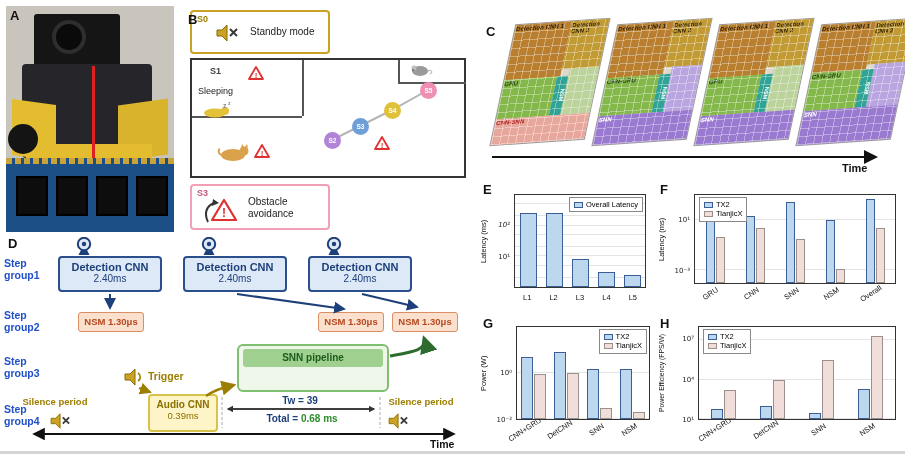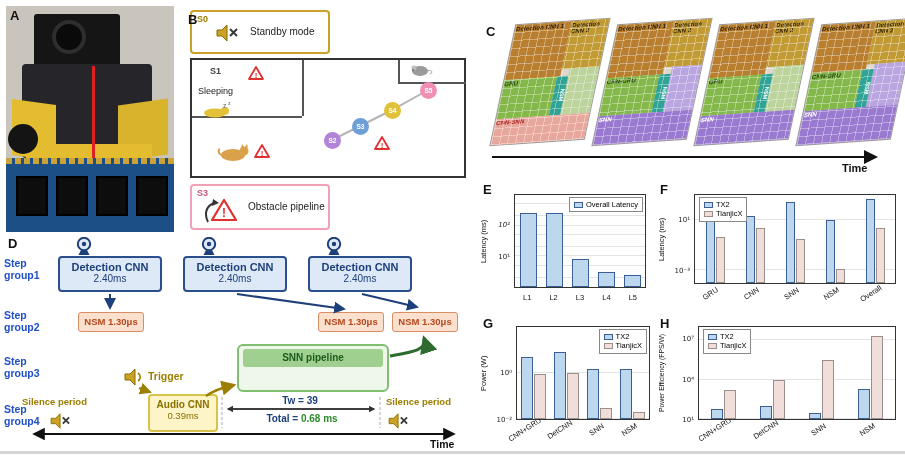--- a/index.html
+++ b/index.html
@@ -44,21 +44,21 @@
   .detbox{position:absolute;width:104px;height:36px;background:#dde9f6;border:2px solid #2b4f8c;border-radius:4px;text-align:center;padding-top:3px;}
   .detbox .t1{font-size:11px;font-weight:bold;color:#1d3f7a;}
   .detbox .t2{font-size:10px;color:#1d3f7a;}
   .nsmbox{position:absolute;width:66px;height:20px;background:#fbe0cd;border:1.5px solid #d98e66;border-radius:3px;
           font-size:9.5px;font-weight:bold;color:#b5491f;text-align:center;line-height:17px;}
   #greenbox{left:237px;top:344px;width:152px;height:48px;background:#eef7ea;border:2px solid #7fbf6f;border-radius:6px;padding:3px 4px;}
   #greenbox .pipe{height:18px;border-radius:3px;font-size:10px;font-weight:bold;color:#1d5c1d;text-align:center;line-height:18px;}
   #audiobox{left:148px;top:394px;width:70px;height:38px;background:#fdf4c8;border:2px solid #d8c24a;border-radius:4px;text-align:center;padding-top:3px;}
   #audiobox .t1{font-size:10px;font-weight:bold;color:#8a7000;}
   #audiobox .t2{font-size:9.5px;color:#8a7000;}
-  .olive{color:#9c7e00;font-weight:bold;}
+  .olive{color:#9c7e00;font-weight:bold;text-align:center;}
   .navytxt{color:#1d3f7a;font-weight:bold;}
 
   
   .chart{position:absolute;}
   .chart .plot{position:absolute;left:var(--pl);right:6px;top:8px;bottom:var(--pb);border:1px solid #333;background:#fff;
                display:flex;align-items:flex-end;justify-content:space-around;}
   .chart .yticks{position:absolute;left:10px;width:calc(var(--pl) - 12px);top:8px;bottom:var(--pb);}
   .ytick{position:absolute;right:2px;font-size:7px;color:#222;font-family:"DejaVu Sans",sans-serif;}
   .gridline{position:absolute;left:0;right:0;border-top:1px solid #e4e4e4;}
   .bargroup{display:flex;align-items:flex-end;gap:1px;height:100%;z-index:2;}
@@ -180,21 +180,21 @@
   <div class="bbox" style="left:190px;top:184px;width:140px;height:46px;border:2px solid #f2a0b5;">
     <div class="sid" style="left:5px;top:2px;color:#c05a80;">S3</div>
     <span class="abs" style="left:12px;top:12px;">
       <svg width="34" height="26" viewBox="0 0 34 26">
           <path d="M20 2 L32 22 H8 Z" fill="#fff" stroke="#e03030" stroke-width="2.2" stroke-linejoin="round"></path>
           <text x="20" y="19" text-anchor="middle" font-size="12" font-weight="bold" fill="#e03030">!</text>
           <path d="M4 24 C0 16 2 8 10 5" fill="none" stroke="#333" stroke-width="2"></path>
           <path d="M9 1 L15 5 L8 8 Z" fill="#333"></path>
         </svg>
     </span>
-    <div class="blabel" style="left:56px;width:80px;">Obstacle pipeline</div>
+    <div class="blabel" style="left:56px;width:80px;">Obstacle avoidance</div>
   </div>
 
 
   <div class="board" style="left:504px;top:22px;">
       <div class="region" style="left: 0%; top: 0%; width: 60%; height: 46%; background: rgb(185, 126, 46); color: rgb(46, 31, 0);">Detection CNN 1</div>
       <div class="region" style="left: 60%; top: 0%; width: 40%; height: 40%; background: rgb(194, 154, 51); color: rgb(46, 31, 0);">Detection CNN 2</div>
       <div class="region" style="left: 68%; top: 40%; width: 32%; height: 38%; background: rgb(188, 211, 155); color: rgb(35, 69, 15);"></div>
       <div class="region" style="left: 0%; top: 46%; width: 56%; height: 32%; background: rgb(133, 184, 74); color: rgb(35, 69, 15);">GRU</div>
       <div class="region vert" style="left: 56%; top: 46%; width: 12%; height: 32%; background: rgb(47, 163, 150); color: rgb(255, 255, 255);">NSM</div>
       <div class="region" style="left: 0%; top: 78%; width: 100%; height: 22%; background: rgb(232, 167, 156); color: rgb(176, 32, 32);">CNN-SNN</div>

